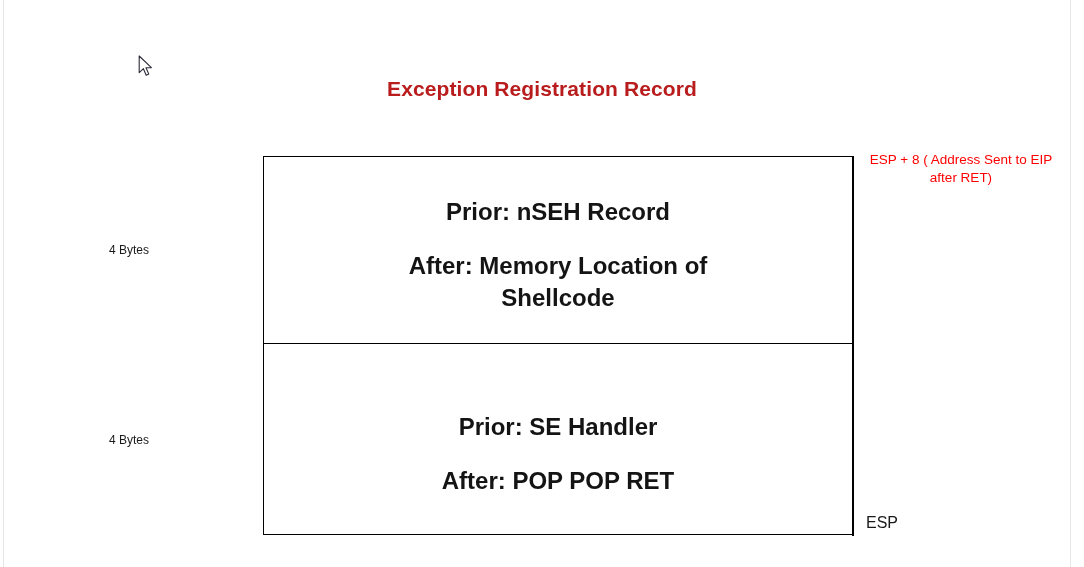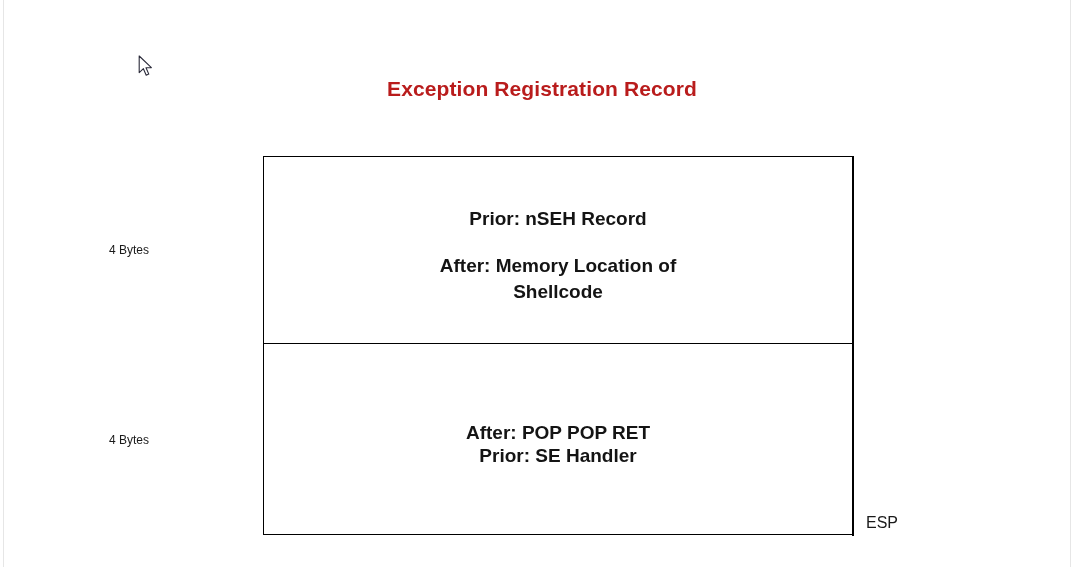--- a/index.html
+++ b/index.html
@@ -69,21 +69,21 @@
   .stack-cell.upper {
     top: 0;
     height: 188px;
   }
   .stack-cell.lower {
     top: 187px;
     height: 192px;
   }
 
   .cell-line {
-    font-size: 19px;
+    font-size: 24px;
     font-weight: bold;
     color: #141414;
     text-align: center;
     line-height: 1.32;
     max-width: 330px;
   }
   .cell-line.prior  { margin-bottom: 20px; }
   .cell-line.after  { margin-bottom: 0; text-align: center; }
 
   .stack-cell.upper .cell-line.prior { transform: translateY(4px); }
@@ -152,32 +152,33 @@
   <div id="slide-title">Exception Registration Record</div>
 
   <div id="stack-diagram">
 
     <div class="stack-cell upper">
       <div class="cell-line prior">Prior: nSEH Record</div>
       <div class="cell-line after">After: Memory Location of Shellcode</div>
     </div>
 
     <div class="stack-cell lower">
+      <div class="cell-line prior">Prior: SE Handler</div>
       <div class="cell-line after">After: POP POP RET</div>
-      <div class="cell-line prior">Prior: SE Handler</div>
     </div>
 
   </div>
 
   <div id="right-edge-rule"></div>
 
   <div class="byte-label" id="byte-label-upper">4 Bytes</div>
 
   <div class="byte-label" id="byte-label-lower">4 Bytes</div>
 
+  <div id="esp-offset-note">ESP + 8 ( Address Sent to EIP after RET)</div>
 
   <div id="esp-label">ESP</div>
 
   <svg id="mouse-cursor" viewBox="0 0 16 24">
     <path d="M1.2 1.0 L1.2 17.6 L5.4 13.7 L8.2 20.2 L10.8 19.1 L8.0 12.8 L13.4 12.6 Z" fill="#ffffff" stroke="#2b2b3a" stroke-width="1.1" stroke-linejoin="round"></path>
   </svg>
 
 </div>
 
 </body></html>

